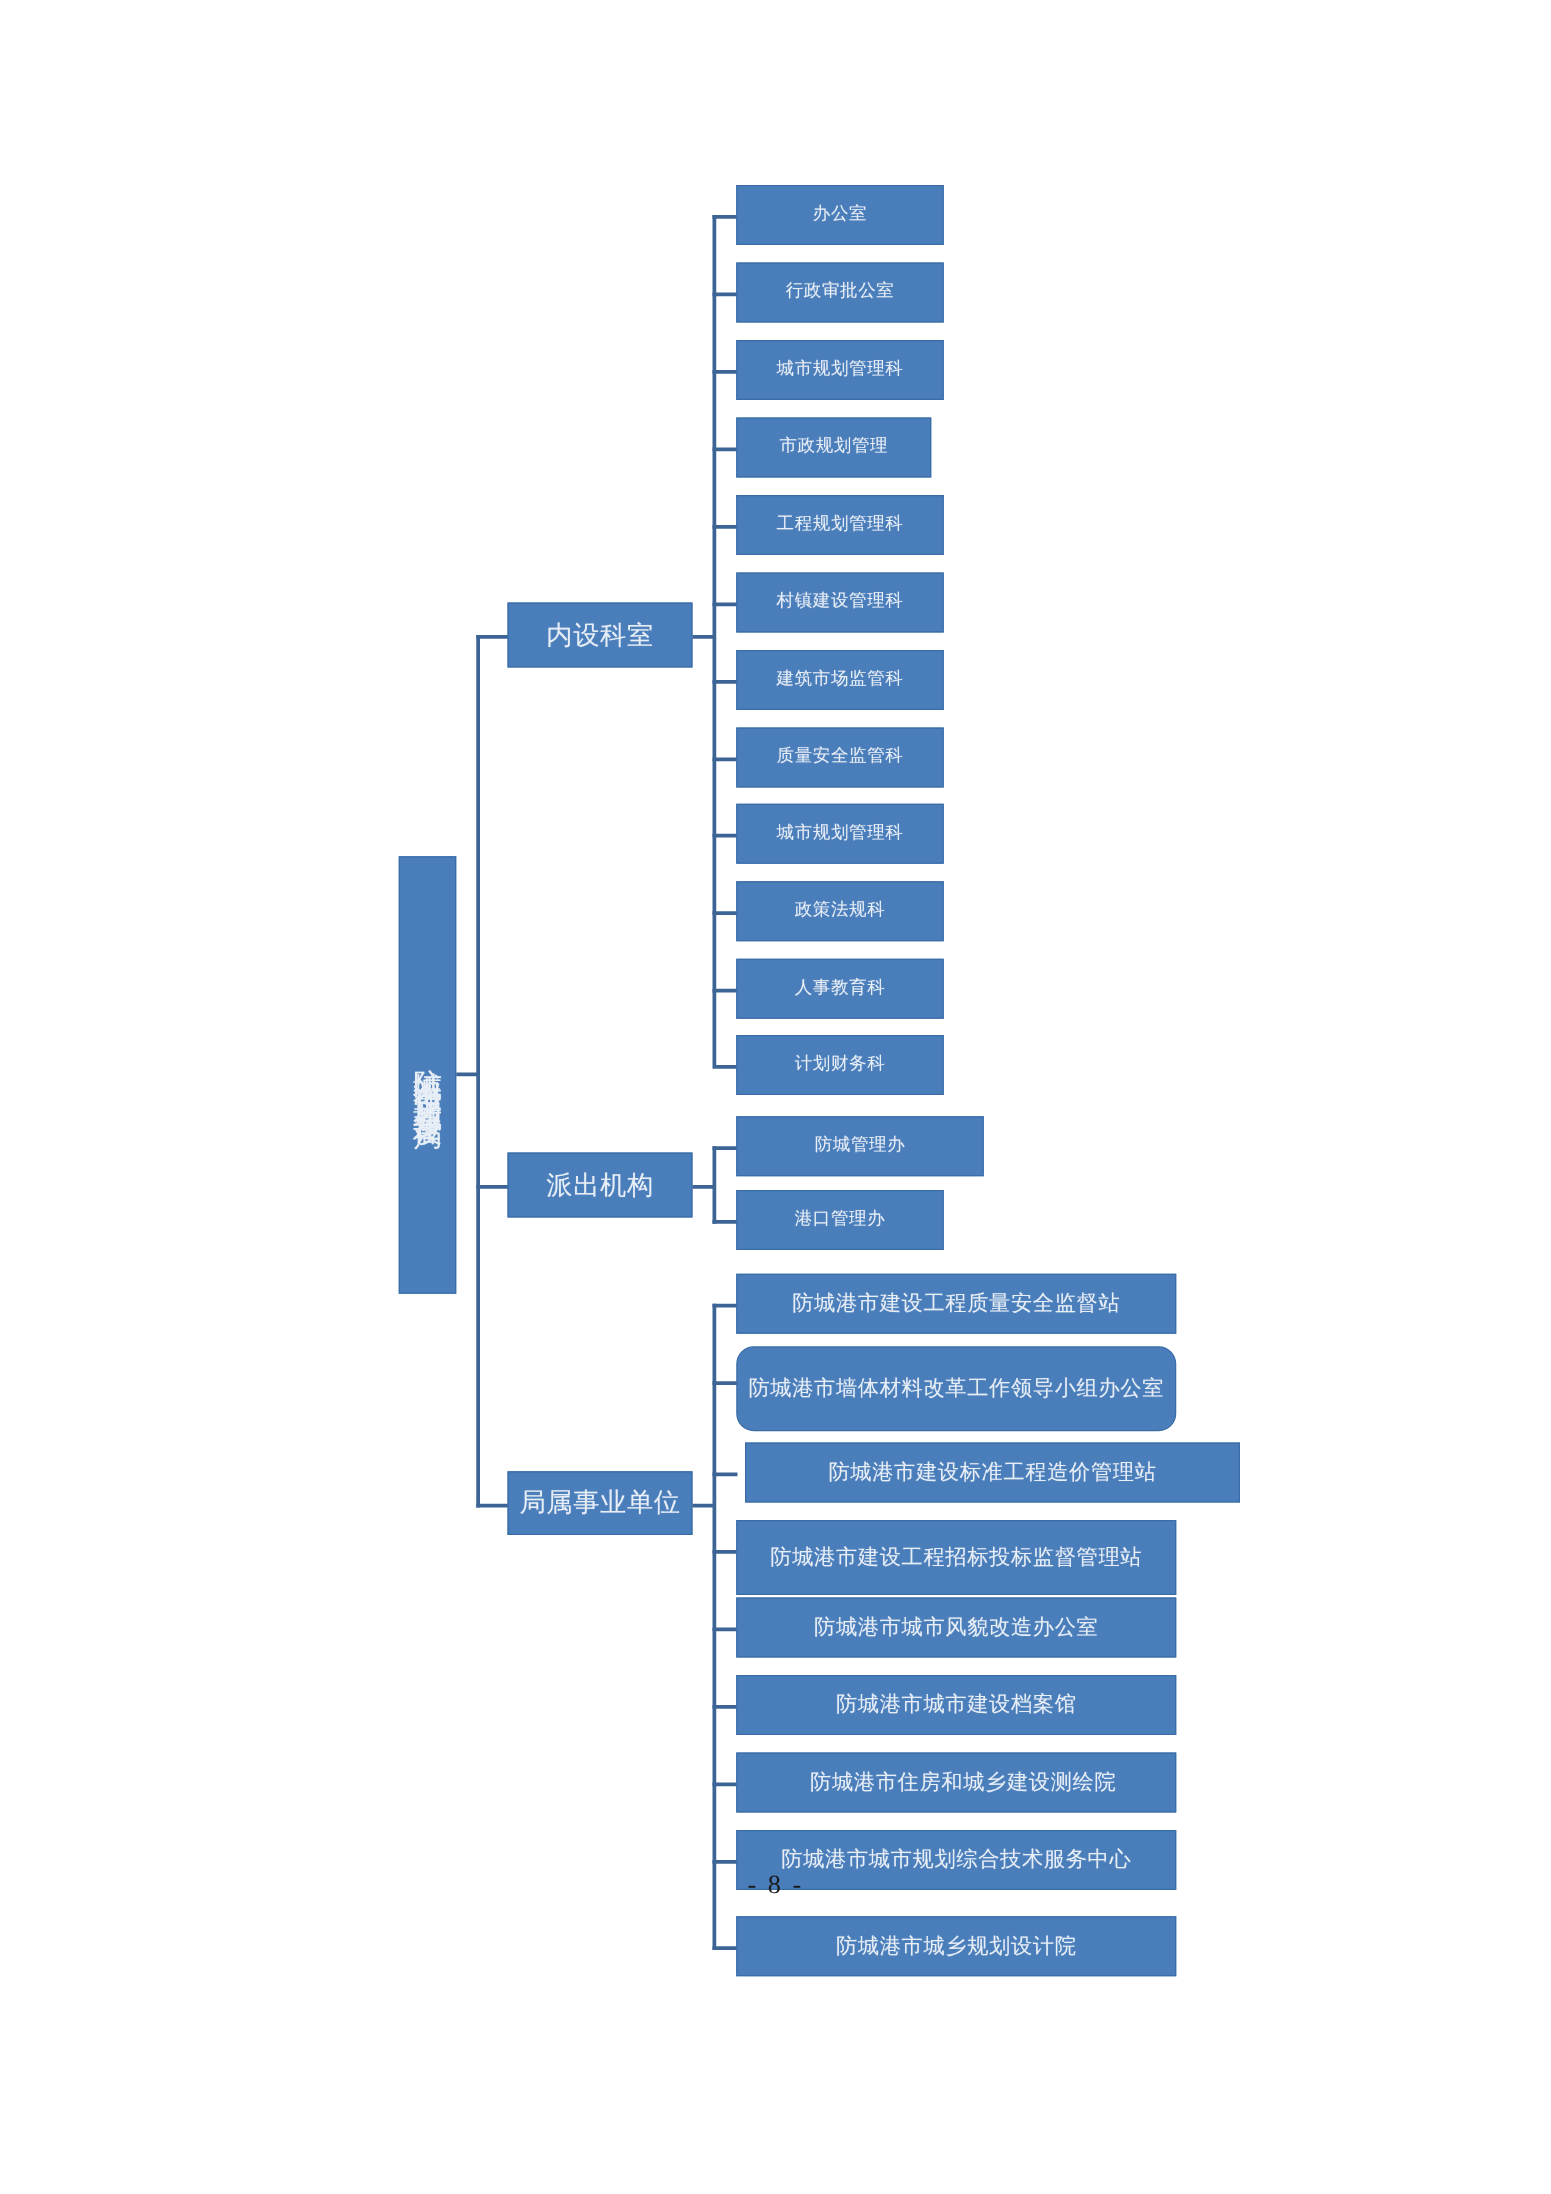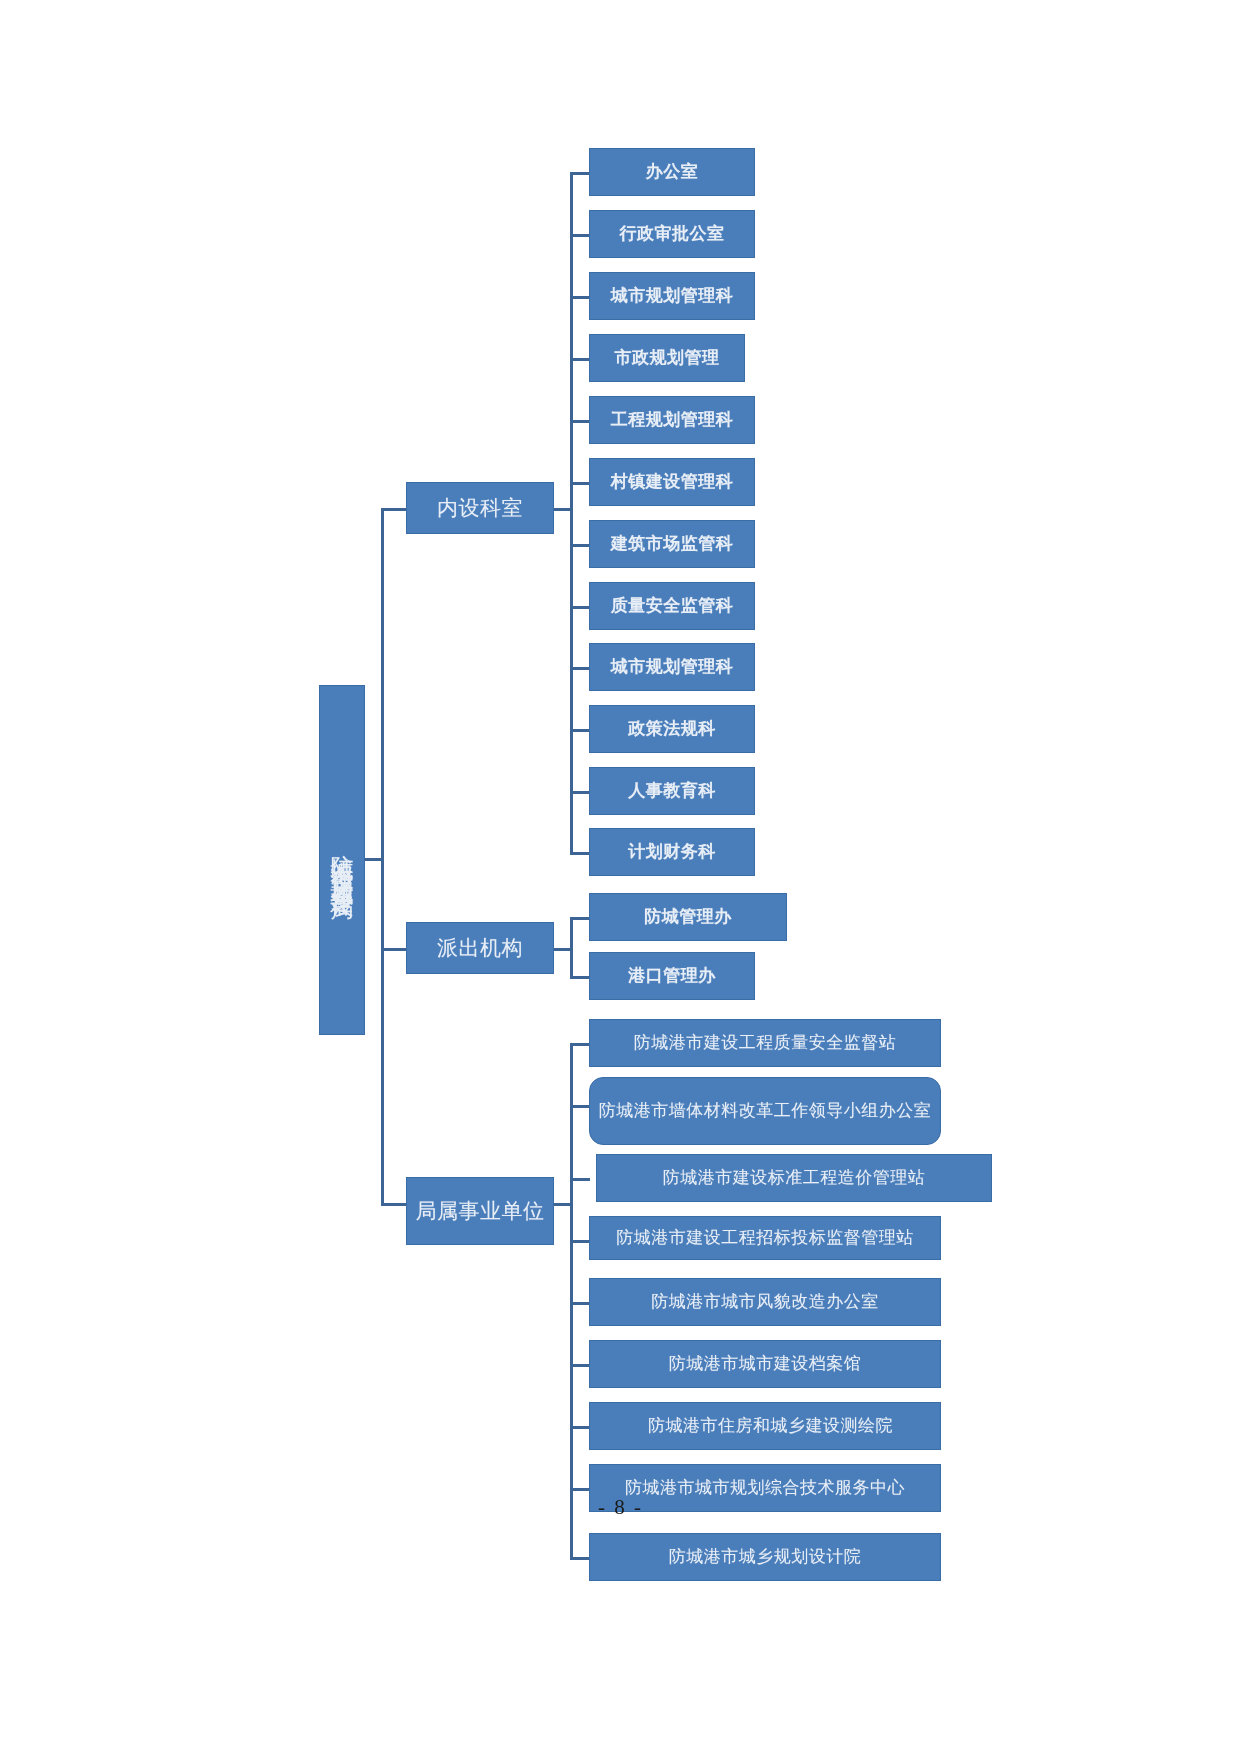--- a/index.html
+++ b/index.html
@@ -33,21 +33,21 @@
     display: flex;
     align-items: center;
     justify-content: center;
     text-align: center;
     line-height: 1.18;
     letter-spacing: 0.5px;
     font-weight: 400;
     text-shadow: 0 0 1px rgba(255,255,255,0.25);
   }
 
-  .node.leaf       { font-size: 17px; font-weight: bold; }
+  .node.leaf       { font-size: 14px; }
   .node.branch     { font-size: 21px; }
   .node.unit       { font-size: 17px; }
   .node.unit.two-line { line-height: 1.30; padding: 0 6px; }
 
   
   .node.root {
     writing-mode: vertical-rl;
     text-orientation: upright;
     font-size: 23px;
     letter-spacing: 4px;
@@ -123,39 +123,39 @@
   <div class="node branch" style="left:406px; top:922px; width:148px; height:52px;">派出机构</div>
 
   <div class="conn h" style="left:554px; top:948px; width:18px;"></div>
   <div class="conn v" style="left:570px; top:917px; height:62px;"></div>
   <div class="conn h" style="left:570px; top:917px; width:20px;"></div>
   <div class="conn h" style="left:570px; top:976px; width:20px;"></div>
 
   <div class="node leaf" style="left:589px; top:893px; width:198px; height:48px;">防城管理办</div>
   <div class="node leaf" style="left:589px; top:952px; width:166px; height:48px;">港口管理办</div>
 
-  <div class="node branch" style="left:406px; top:1177px; width:148px; height:68px;">局属事业单位</div>
+  <div class="node branch" style="left:406px; top:1177px; width:148px; height:51px;">局属事业单位</div>
 
   <div class="conn h" style="left:554px; top:1203px; width:18px;"></div>
   <div class="conn v" style="left:570px; top:1043px; height:517px;"></div>
 
   <div class="conn h" style="left:570px; top:1043px; width:20px;"></div>
   <div class="conn h" style="left:570px; top:1105px; width:20px;"></div>
   <div class="conn h" style="left:570px; top:1178px; width:20px;"></div>
   <div class="conn h" style="left:570px; top:1240px; width:20px;"></div>
   <div class="conn h" style="left:570px; top:1302px; width:20px;"></div>
   <div class="conn h" style="left:570px; top:1364px; width:20px;"></div>
   <div class="conn h" style="left:570px; top:1426px; width:20px;"></div>
   <div class="conn h" style="left:570px; top:1488px; width:20px;"></div>
   <div class="conn h" style="left:570px; top:1557px; width:20px;"></div>
 
   <div class="node unit" style="left:589px; top:1019px; width:352px; height:48px;">防城港市建设工程质量安全监督站</div>
   <div class="node unit two-line" style="left:589px; top:1077px; width:352px; height:68px;border-radius:14px;">防城港市墙体材料改革工作领导小组办公室</div>
   <div class="node unit" style="left:596px; top:1154px; width:396px; height:48px;">防城港市建设标准工程造价管理站</div>
-  <div class="node unit" style="left:589px; top:1216px; width:352px; height:44px;">防城港市建设工程招标投标监督管理站</div>
+  <div class="node unit" style="left:589px; top:1216px; width:352px; height:60px;">防城港市建设工程招标投标监督管理站</div>
   <div class="node unit" style="left:589px; top:1278px; width:352px; height:48px;">防城港市城市风貌改造办公室</div>
   <div class="node unit" style="left:589px; top:1340px; width:352px; height:48px;">防城港市城市建设档案馆</div>
   <div class="node unit" style="left:589px; top:1402px; width:352px; height:48px;padding-left:11px;">防城港市住房和城乡建设测绘院</div>
   <div class="node unit" style="left:589px; top:1464px; width:352px; height:48px;">防城港市城市规划综合技术服务中心</div>
   <div class="node unit" style="left:589px; top:1533px; width:352px; height:48px;">防城港市城乡规划设计院</div>
 
   <div id="footer">- 8 -</div>
 
 </div>
 

